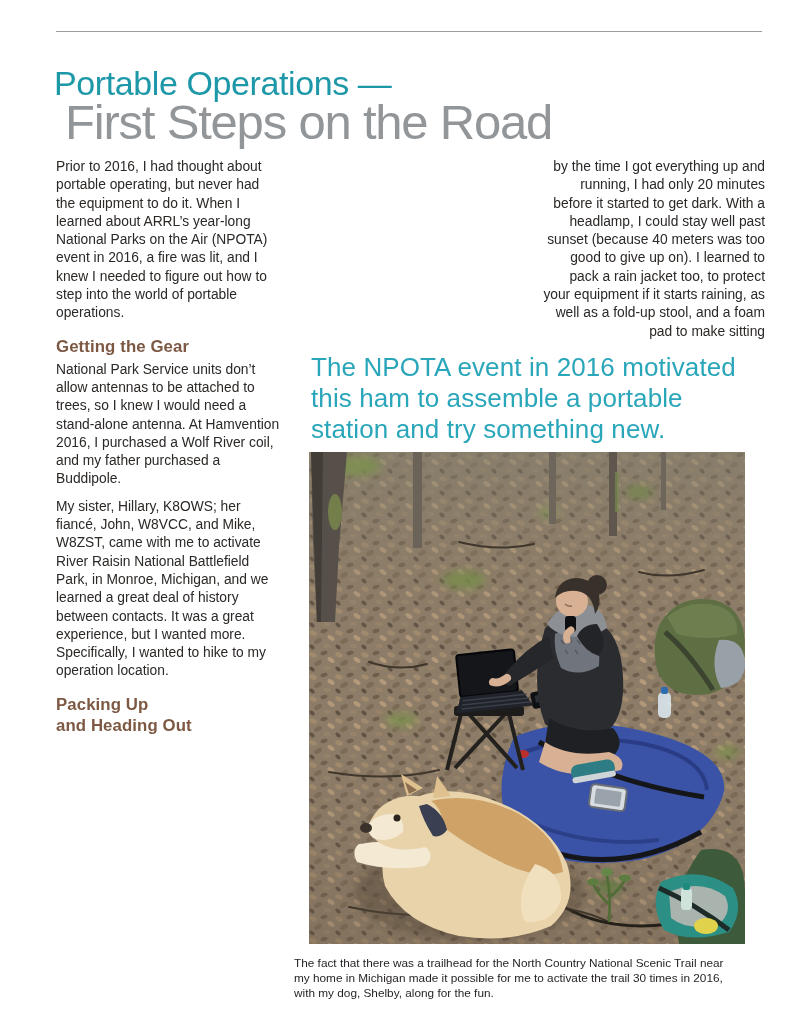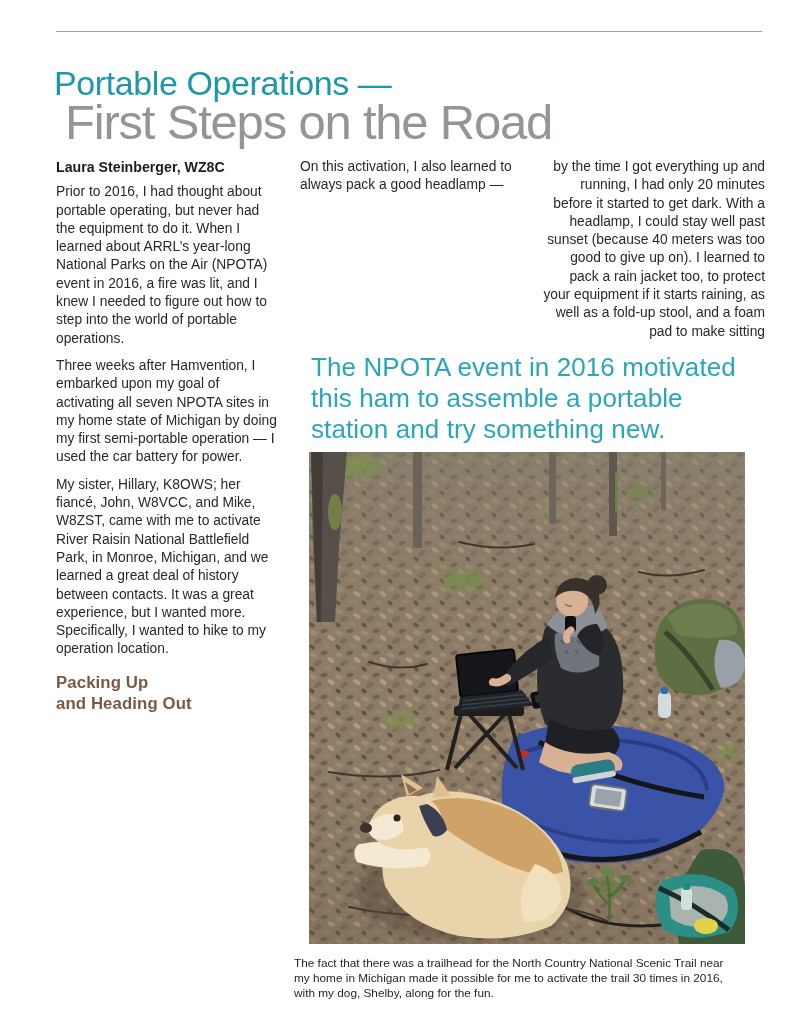--- a/index.html
+++ b/index.html
@@ -40,28 +40,27 @@
 </style>
 </head>
 <body>
 
 <div class="top-rule"></div>
 
 <h2 class="kicker">Portable Operations —</h2>
 <h1 class="headline">First Steps on the Road</h1>
 
 <div class="col col1">
-    <div class="blk byline">Laura Steinberger, WZ8C</div>
     <div class="blk p">Prior to 2016, I had thought about portable operating, but never had the equipment to do it. When I learned about ARRL’s year-long National Parks on the Air (NPOTA) event in 2016, a fire was lit, and I knew I needed to figure out how to step into the world of portable operations.</div>
-    <div class="blk p">Three weeks after Hamvention, I embarked upon my goal of activating all seven NPOTA sites in my home state of Michigan by doing my first semi-portable operation — I used the car battery for power.</div>
+    <div class="blk h">Getting the Gear</div>
+    <div class="blk p">National Park Service units don’t allow antennas to be attached to trees, so I knew I would need a stand-alone antenna. At Hamvention 2016, I purchased a Wolf River coil, and my father purchased a Buddipole.</div>
     <div class="blk p">My sister, Hillary, K8OWS; her fiancé, John, W8VCC, and Mike, W8ZST, came with me to activate River Raisin National Battlefield Park, in Monroe, Michigan, and we learned a great deal of history between contacts. It was a great experience, but I wanted more. Specifically, I wanted to hike to my operation location.</div>
     <div class="blk h">Packing Up<br>and Heading Out</div>
   </div>
 <div class="col col2">
-    <div class="blk p">On this activation, I also learned to always pack a good headlamp —</div>
   </div>
 <div class="col col3">
     <div class="blk p">by the time I got everything up and running, I had only 20 minutes before it started to get dark. With a headlamp, I could stay well past sunset (because 40 meters was too good to give up on). I learned to pack a rain jacket too, to protect your equipment if it starts raining, as well as a fold-up stool, and a foam pad to make sitting</div>
   </div>
 
 <p class="pullquote">The NPOTA event in 2016 motivated this ham to assemble a portable station and try something new.</p>
 
 <figure class="photo">
   <svg width="436" height="492" viewBox="0 0 436 492" xmlns="http://www.w3.org/2000/svg">
     <defs>

